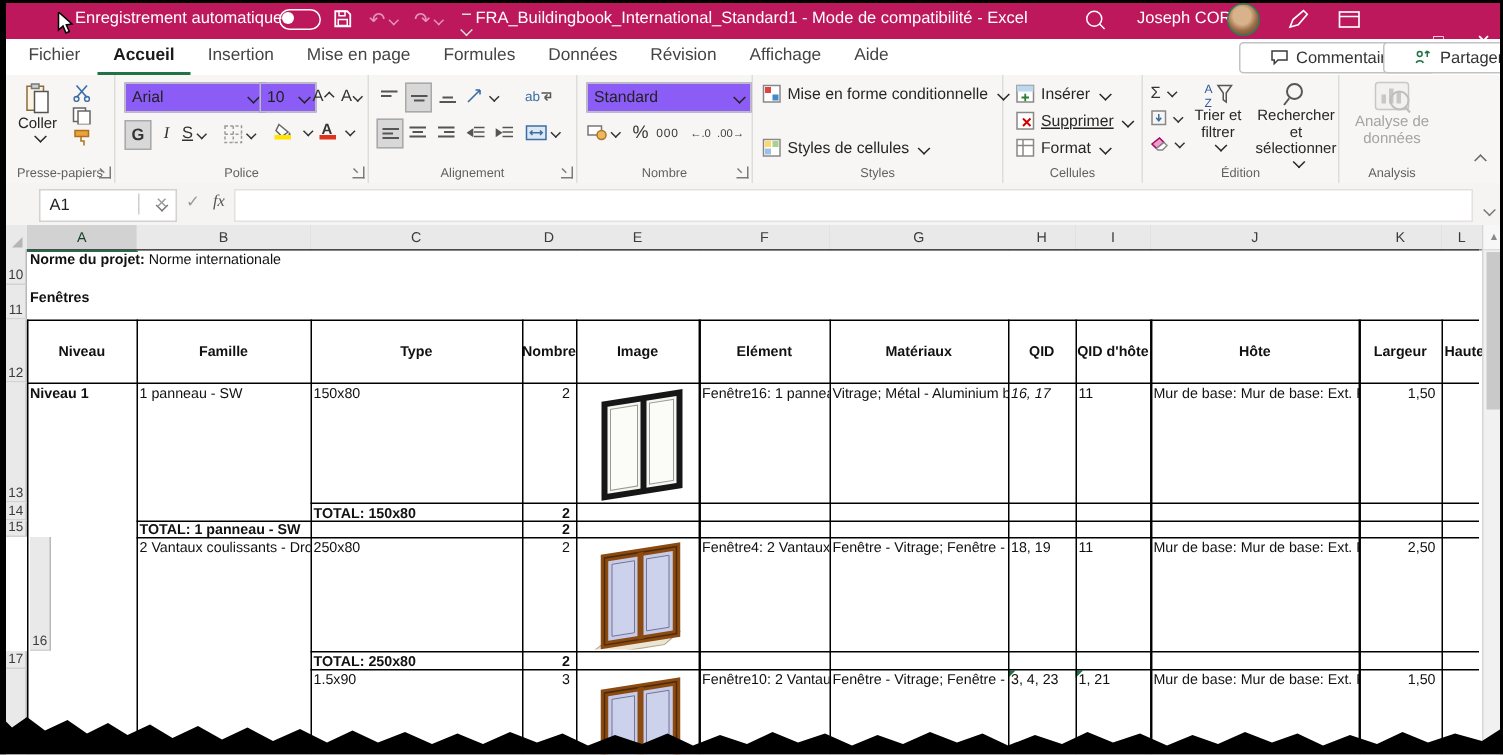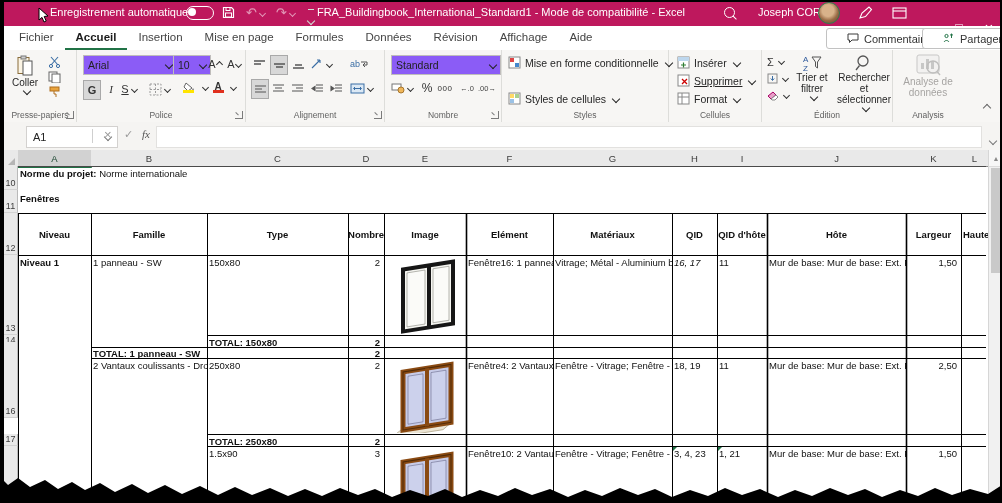--- a/index.html
+++ b/index.html
@@ -452,21 +452,21 @@
     <div class="colhead" style="left:763px;width:139px;">J</div>
     <div class="colhead" style="left:902px;width:55px;">K</div>
     <div class="colhead" style="left:957px;width:27px;">L</div>
 
     <div class="rowhead" style="top:16px;height:24px;">10</div>
     <div class="rowhead" style="top:40px;height:23px;">11</div>
     <div class="rowhead" style="top:63px;height:42px;">12</div>
     <div class="rowhead" style="top:105px;height:80px;">13</div>
     <div class="rowhead" style="top:185px;height:12px;">14</div>
     <div class="rowhead" style="top:197px;height:11px;">15</div>
-    <div class="rowhead" style="top:192px;height:76px;">16</div>
+    <div class="rowhead" style="top:208px;height:76px;margin-left:16px;">16</div>
     <div class="rowhead" style="top:284px;height:12px;">17</div>
     <div class="abs" style="left:0;top:296px;width:14px;height:57px;background:#e9e9e9;border-right:1px solid #b9b9b9;box-sizing:border-box;"></div>
 
     <div class="cell" style="left:14px;top:17px;width:420px;height:14px;"><span class="b">Norme du projet:</span><span> Norme internationale</span></div>
     <div class="cell b" style="left:14px;top:42px;width:200px;height:14px;"><span>Fenêtres</span></div>
 
     <div class="hcell" style="left:14px;top:63px;width:73px;height:42px;">Niveau</div>
     <div class="hcell" style="left:203px;top:63px;width:141px;height:42px;">Type</div>
     <div class="hcell" style="left:87px;top:63px;width:116px;height:42px;">Famille</div>
     <div class="hcell" style="left:344px;top:63px;width:36px;height:42px;white-space:normal;word-break:break-all;line-height:11px;">Nombre</div>

